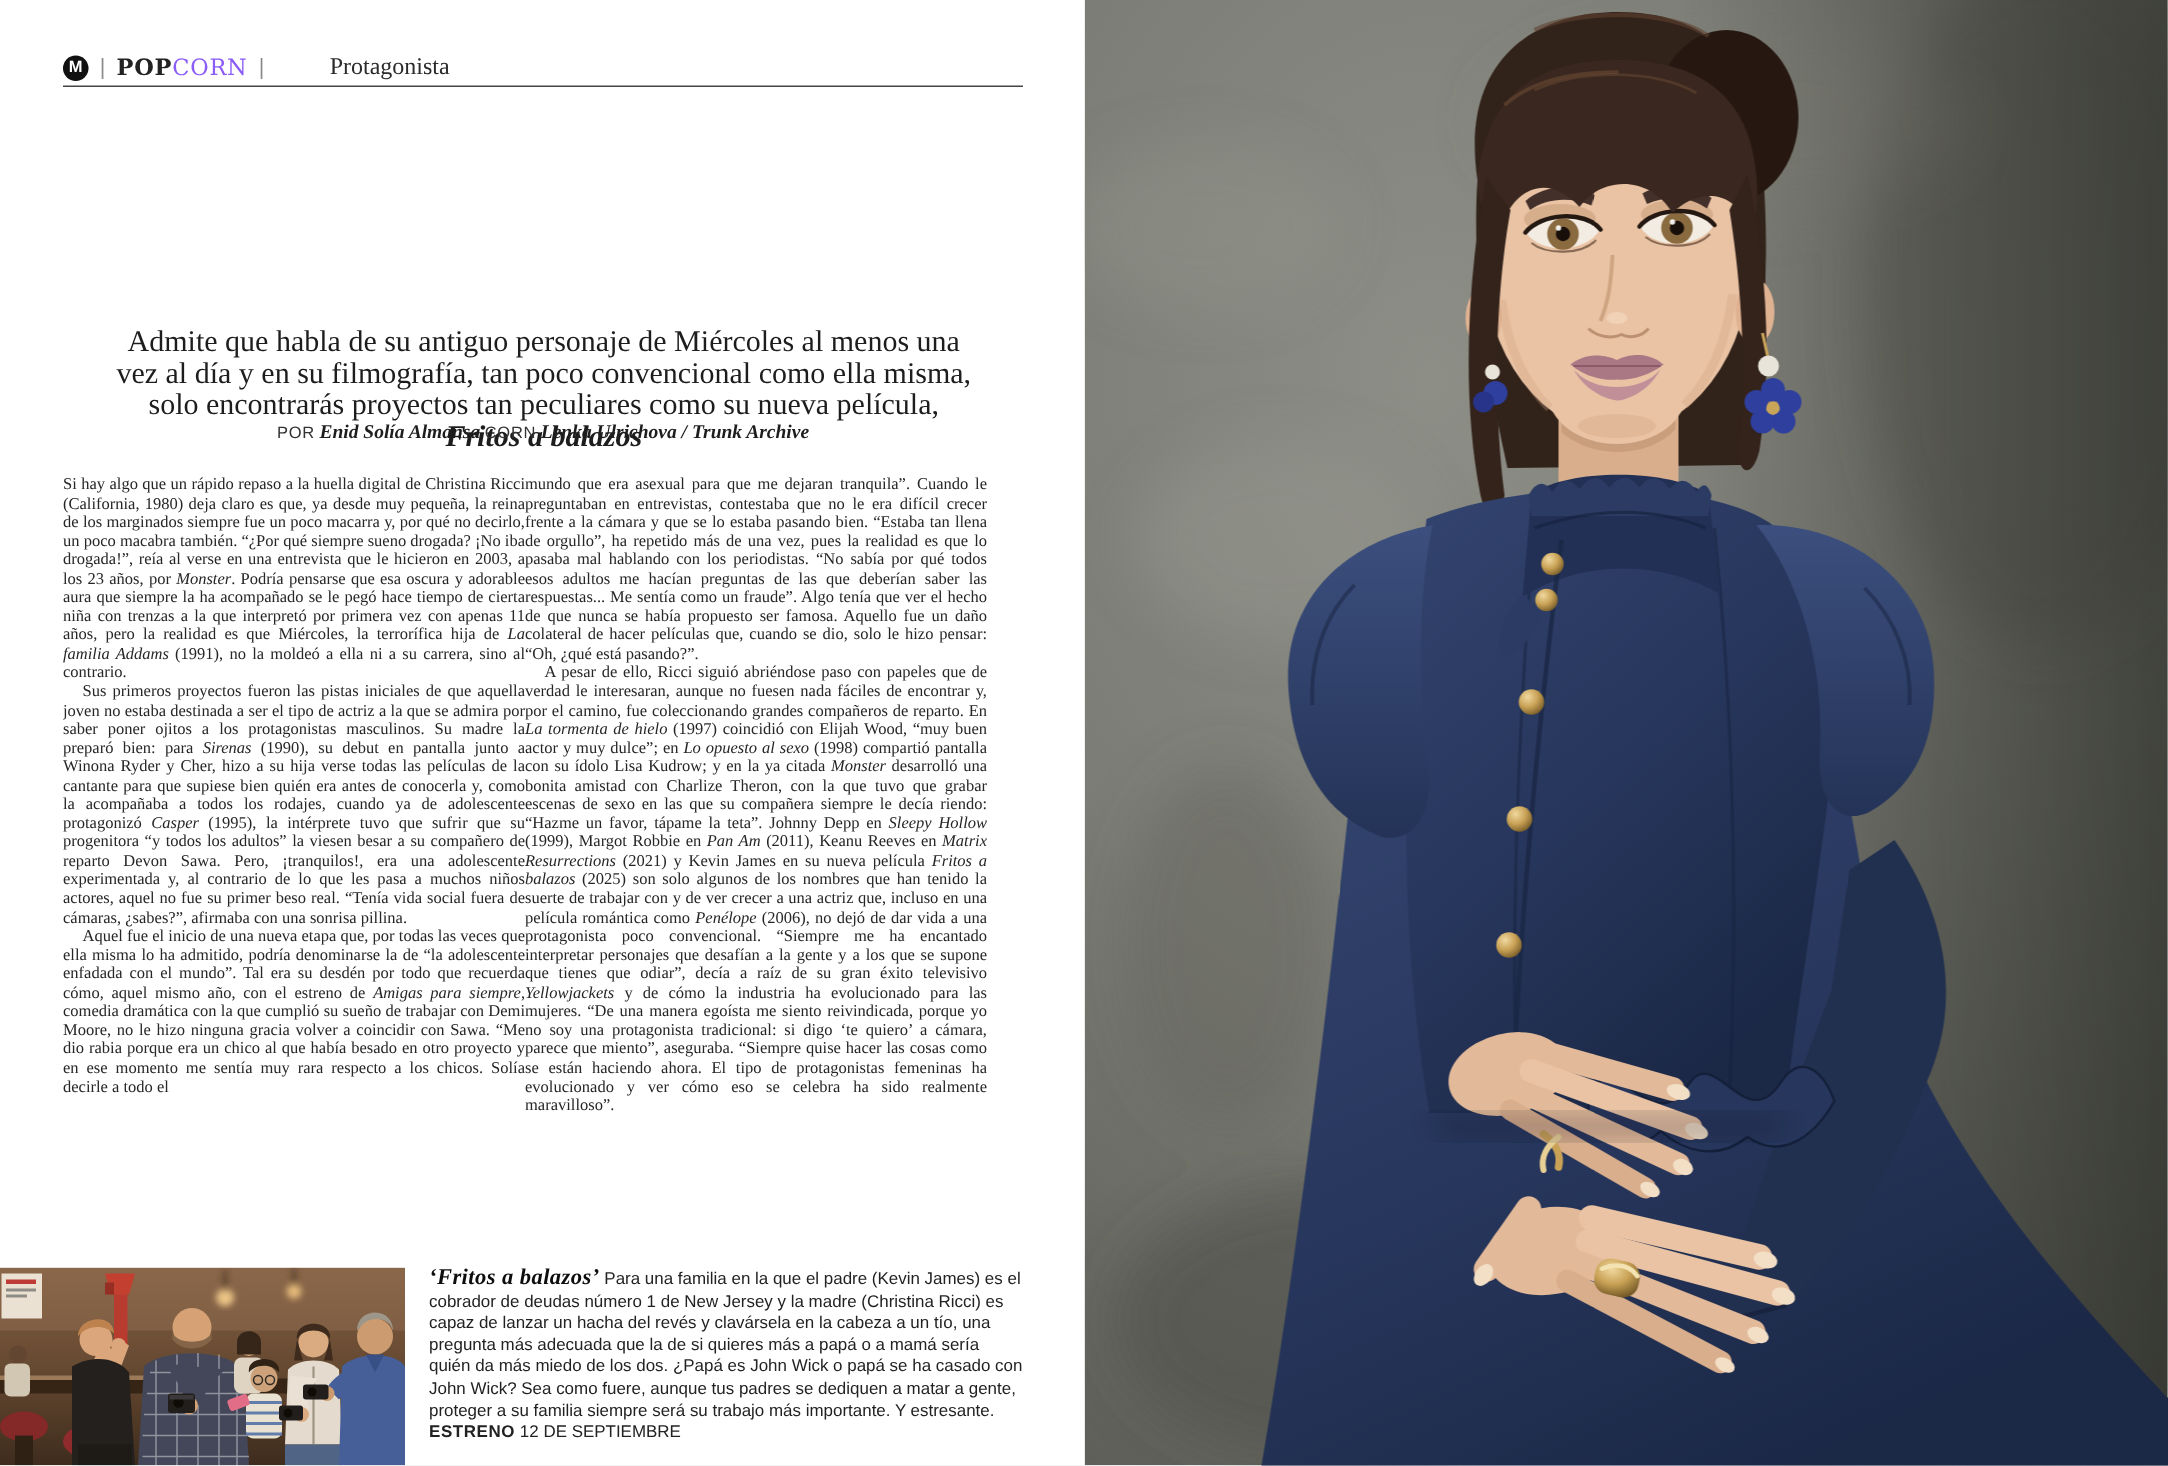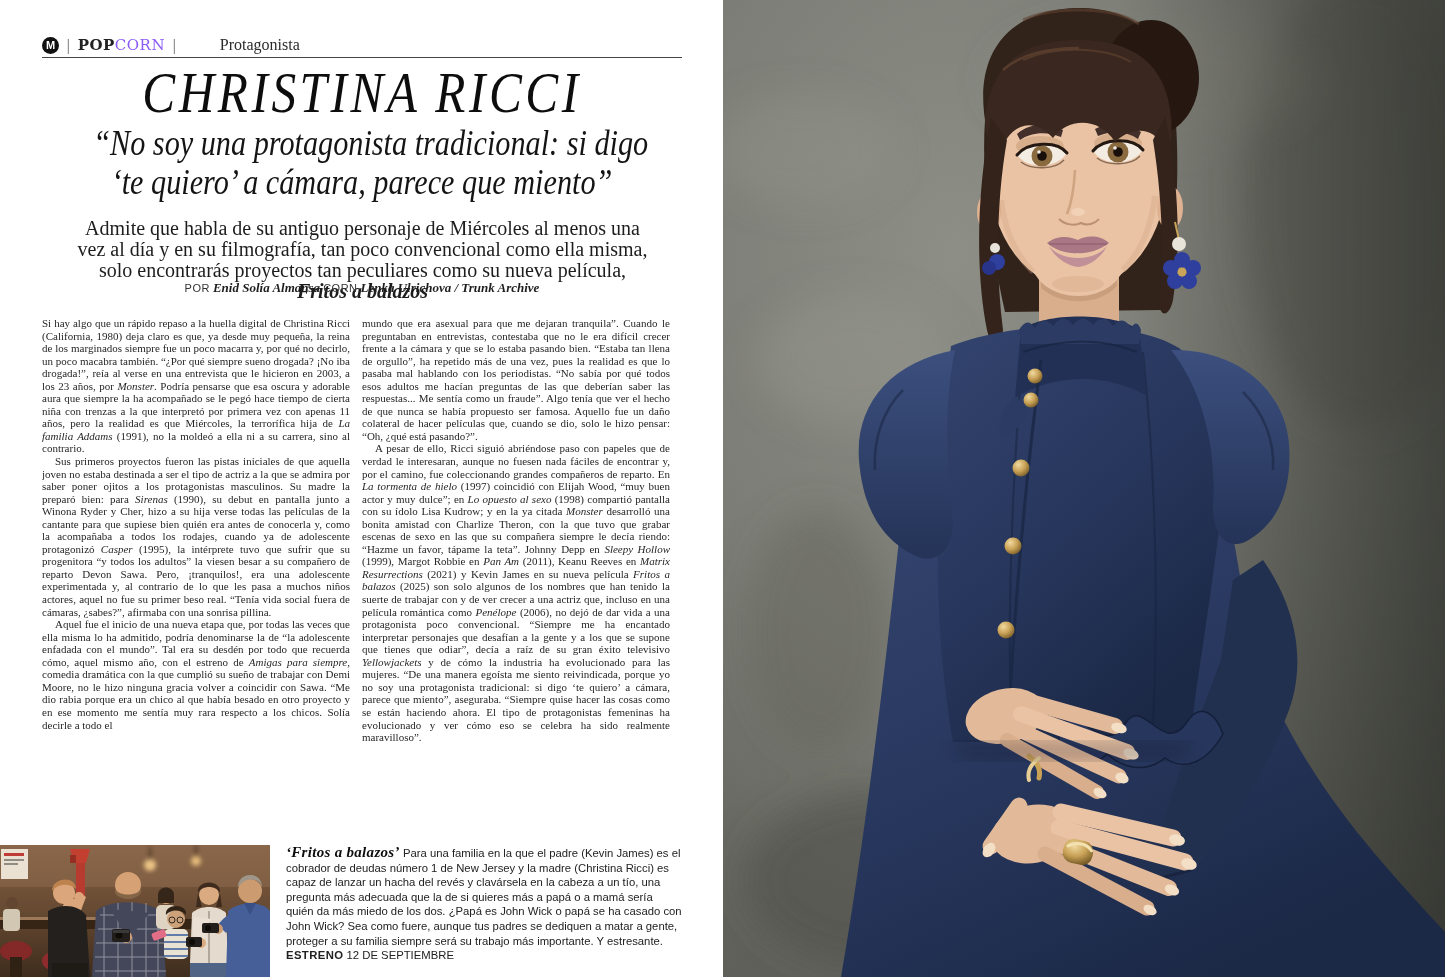--- a/index.html
+++ b/index.html
@@ -22,21 +22,21 @@
               transform:scaleX(.88);transform-origin:center;white-space:nowrap;line-height:1.05;}
   .quote{font-style:italic;font-size:36px;line-height:37px;color:#141414;margin-top:2px;
          transform:scaleX(.84);transform-origin:center;white-space:nowrap;}
   .standfirst{position:absolute;left:75px;top:218px;width:575px;text-align:center;
               font-size:20px;line-height:21px;color:#1d1d1d;}
   .standfirst i{font-weight:bold;}
   .byline{position:absolute;left:42px;top:280px;width:640px;text-align:center;
           font-size:12px;color:#1d1d1d;}
   .byline .lab{font-family:"Liberation Sans",sans-serif;font-size:11px;letter-spacing:.5px;color:#333;}
   .byline .nm{font-style:italic;font-weight:bold;font-size:13px;}
-  .columns{position:absolute;left:42px;top:317px;width:628px;height:522px;display:flex;gap:12px;overflow:hidden;}
+  .columns{position:absolute;left:42px;top:317px;width:628px;height:522px;display:flex;overflow:hidden;}
   .col{width:308px;height:100%;overflow:hidden;}
   .col p{margin:0;font-size:11px;line-height:12.55px;text-align:justify;color:#262626;
          text-indent:13px;}
   .col p.no-indent{text-indent:0;}
   
   .film-still{position:absolute;left:0;top:845px;width:270px;height:132px;overflow:hidden;}
   .caption-block{position:absolute;left:286px;top:845px;width:396px;
                  font-family:"Liberation Sans",sans-serif;font-size:11.3px;line-height:14.6px;color:#222;}
   .caption-lead{font-family:"Liberation Serif",serif;font-style:italic;font-weight:bold;
                 font-size:15px;color:#0d0d0d;letter-spacing:.3px;}
@@ -53,25 +53,20 @@
   <div class="left-page">
 
     <div class="kicker">
       <span class="m-logo">M</span>
       <span class="sep">|</span>
       <span><span class="pop">POP</span><span class="corn">CORN</span></span>
       <span class="sep">|</span>
       <span class="pagelabel">Protagonista</span>
     </div>
 
-    <div class="headline-block">
-      <div class="main-title">CHRISTINA RICCI</div>
-      <div class="quote">“No soy una protagonista tradicional: si digo</div>
-      <div class="quote">‘te quiero’ a cámara, parece que miento”</div>
-    </div>
 
     <div class="standfirst"><span>Admite que habla de su antiguo personaje de Miércoles al menos una vez al día y en su filmografía, tan poco convencional como ella misma, solo encontrarás proyectos tan peculiares como su nueva película, </span><i>Fritos a balazos</i></div>
 
     <div class="byline">
       <span class="lab">POR</span>
       <span class="nm">Enid Solía Almansa</span>
       <span class="lab">CORN</span>
       <span class="nm">Lenka Ulrichova / Trunk Archive</span>
     </div>
 

